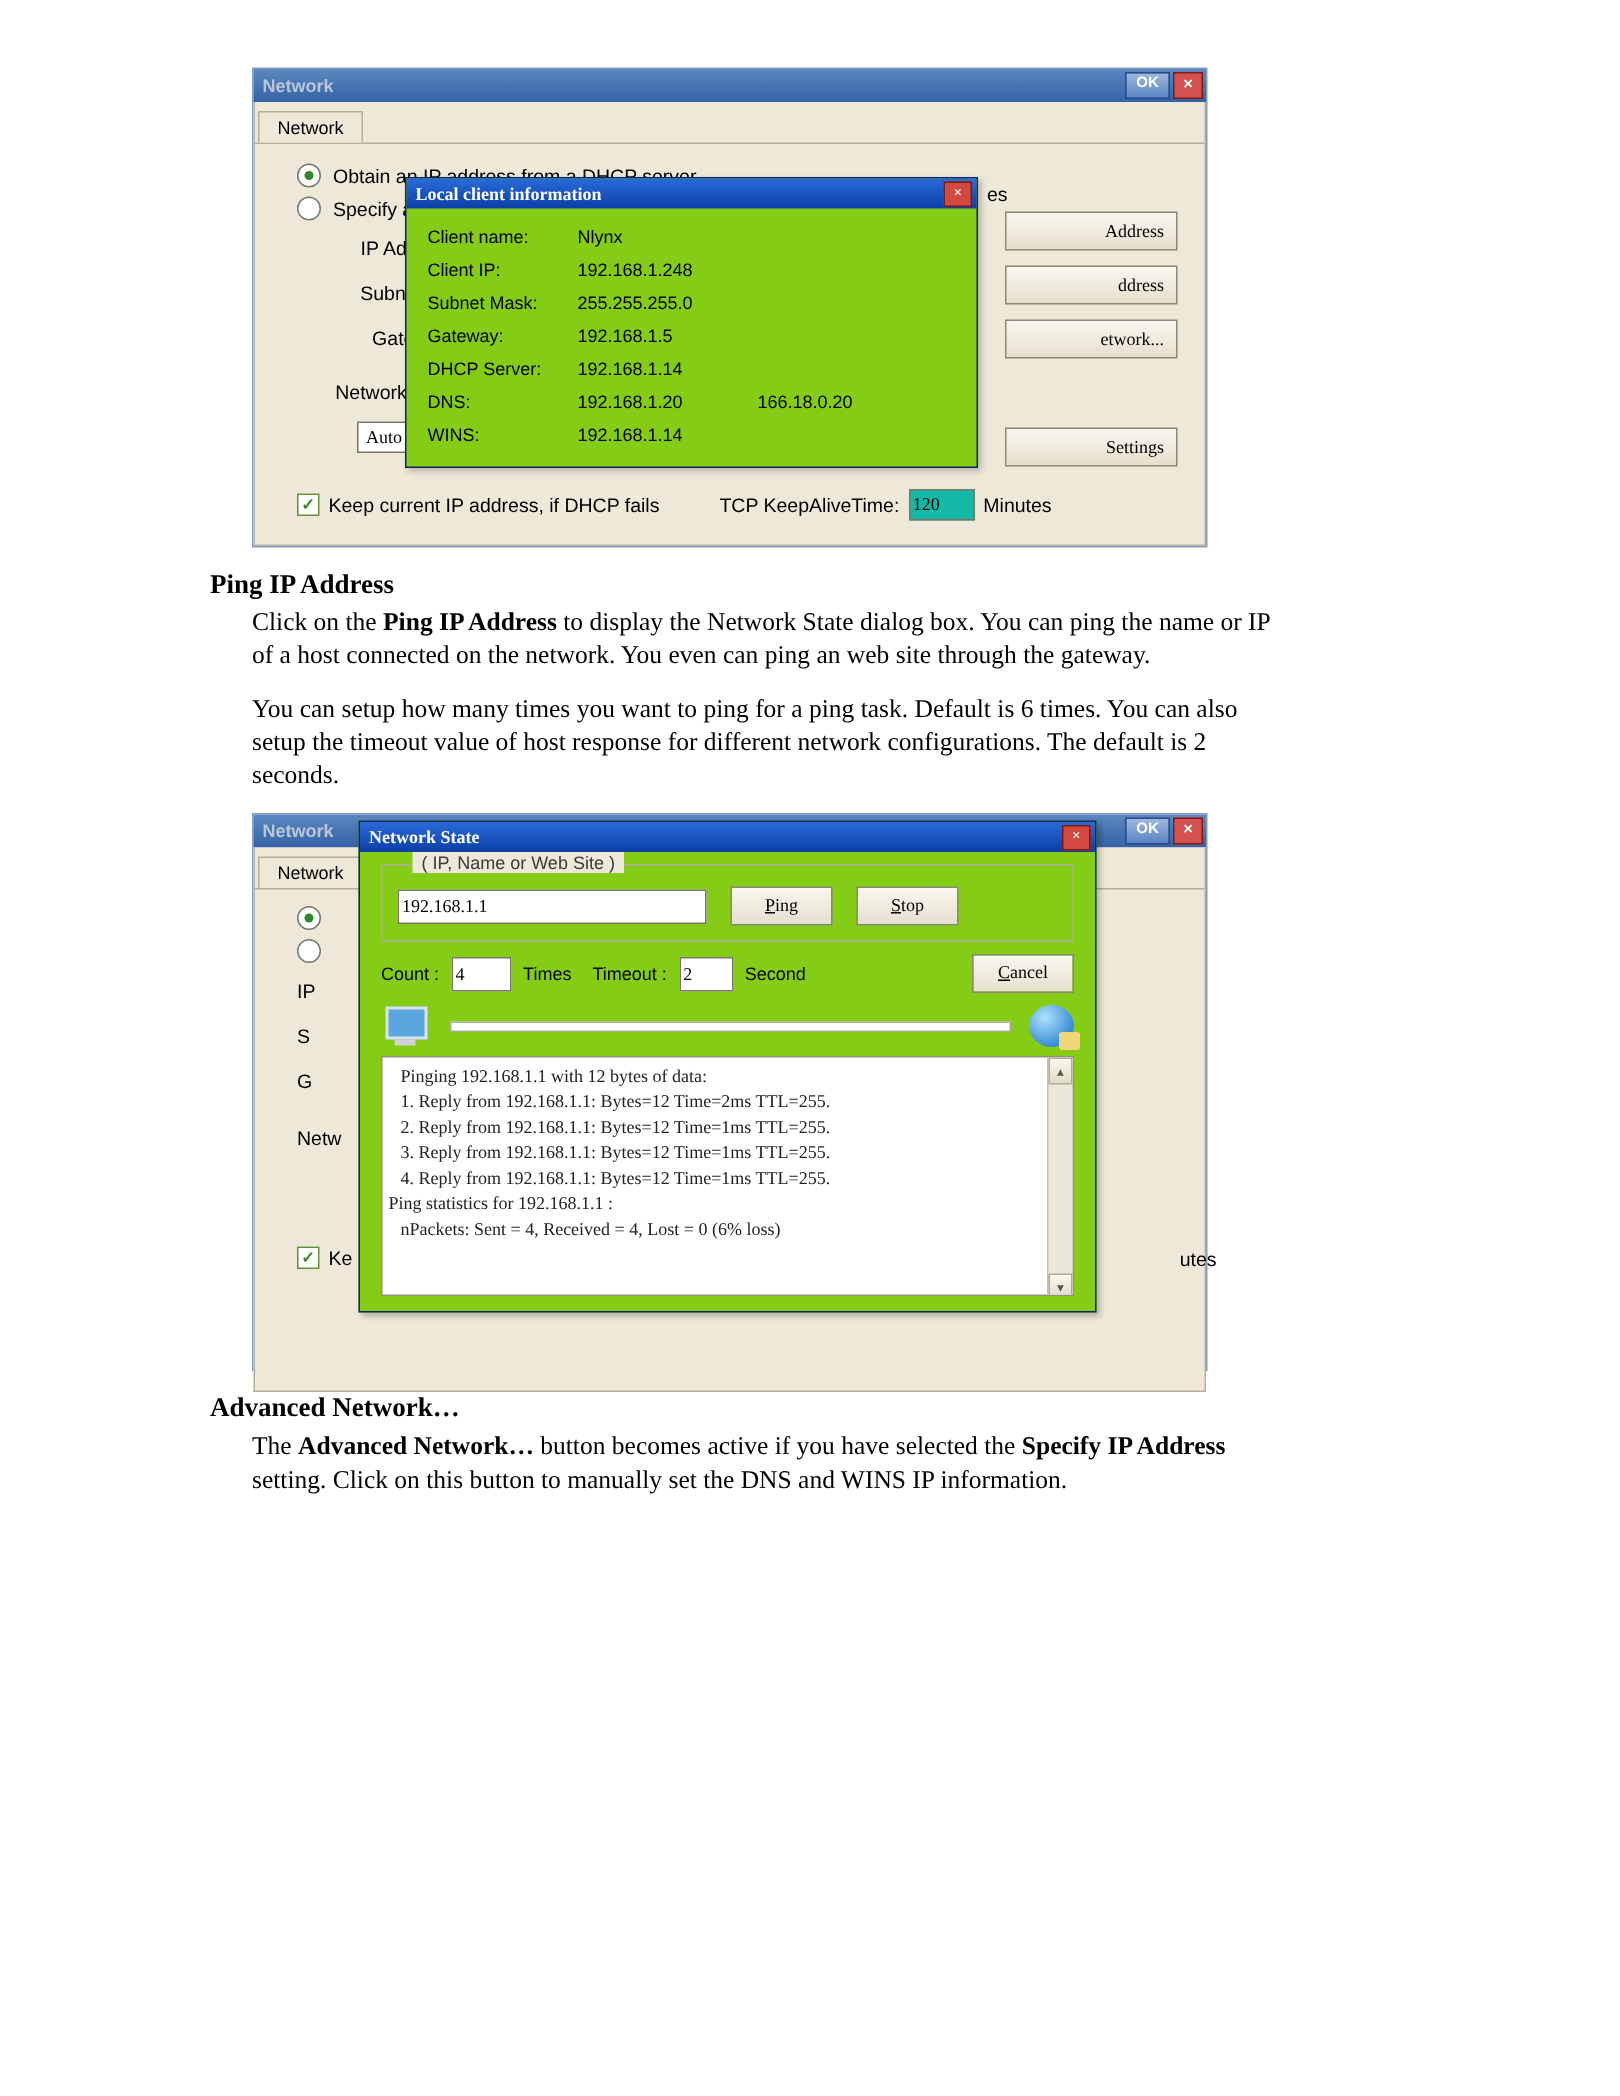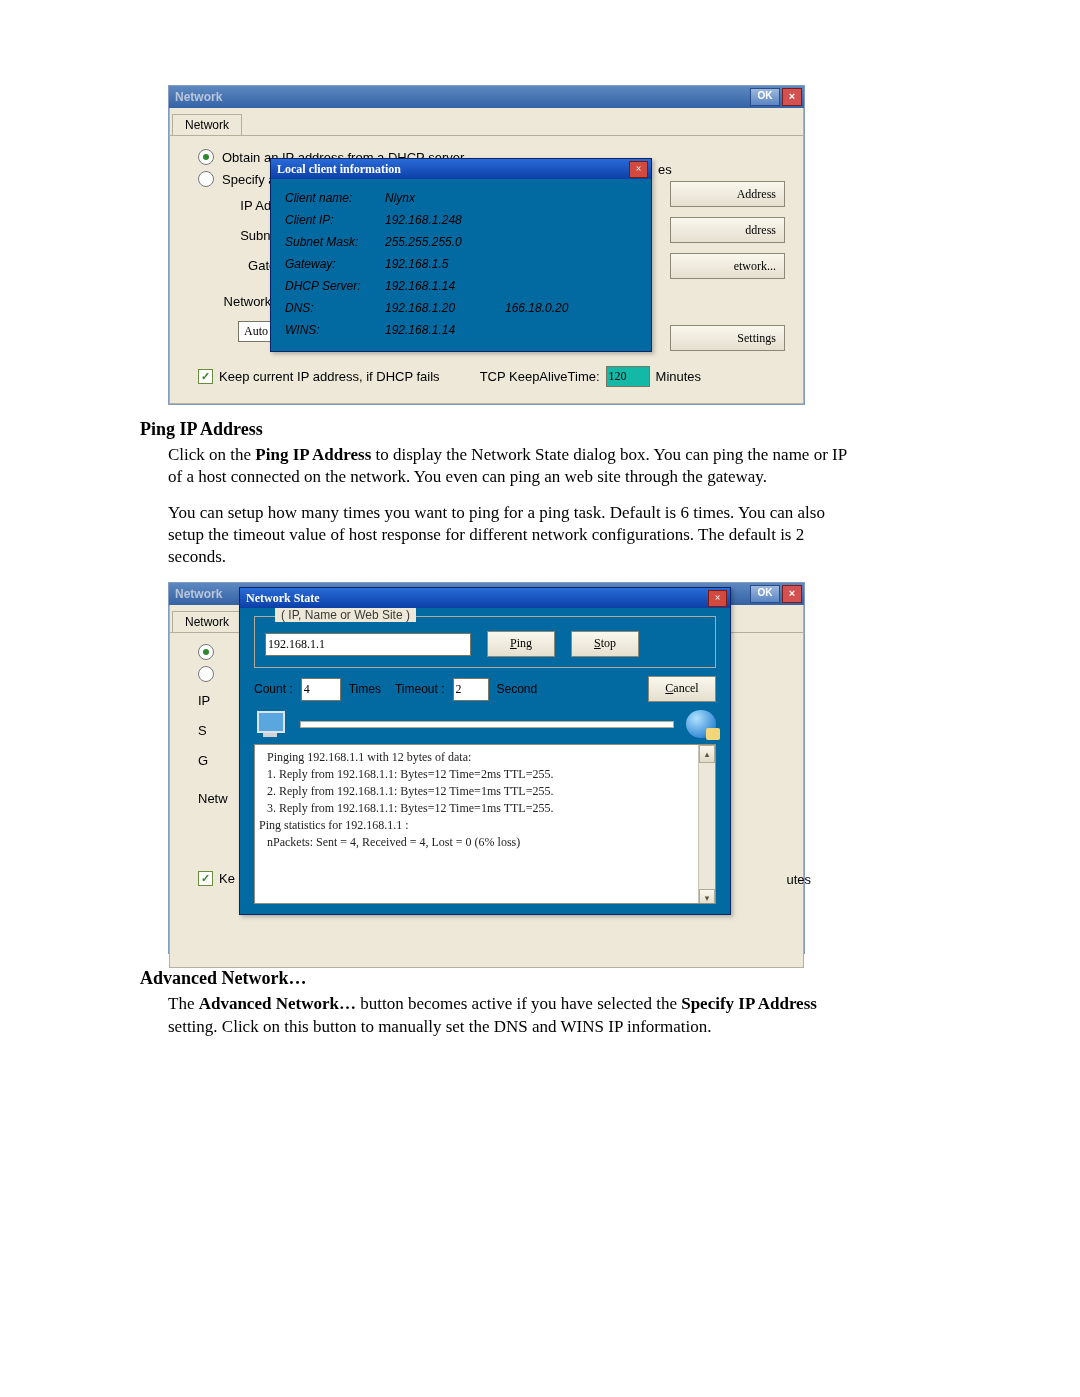--- a/index.html
+++ b/index.html
@@ -5,21 +5,21 @@
   body{
     margin:0;
     background:#fff;
     font-family:"Times New Roman",serif;
     font-size:17px;
     color:#000;
   }
   .page{
     width:1060px;
     box-sizing:border-box;
-    padding:85px 130px 85px 140px;
+    padding:45px 130px 85px 140px;
   }
   .screenshot{
     margin:0 0 12px 28px;
     width:635px;
     font-family:Tahoma,Arial,sans-serif;
     font-size:12px;
     color:#000;
     position:relative;
     border:1px solid #839cbf;
   }
@@ -114,36 +114,36 @@
     width:175px;
   }
   .combo .arrow{margin-left:auto;width:15px;height:100%;background:linear-gradient(#e9e4d4,#d6d0bd);border-left:1px solid #9a9684;display:flex;align-items:center;justify-content:center;font-size:9px;color:#4a4735;}
   .check{width:13px;height:13px;border:1px solid #688e3b;background:#fff;margin-right:6px;display:inline-flex;align-items:center;justify-content:center;color:#3a8a2c;font-weight:bold;font-size:11px;}
   .bottom-row{display:flex;align-items:center;padding:20px 18px 0 28px;font-size:13px;}
   .bottom-row .gap{width:40px;}
   .bottom-row input{width:38px;height:17px;border:1px solid #7a7664;background:#14b8a6;font:12px Tahoma;margin:0 6px;}
   
   .overlay{
     position:absolute;
-    background:#0369a1;
+    background:#84cc16;
     border:1px solid #0a246a;
     box-shadow:2px 2px 4px rgba(0,0,0,.25);
   }
   .overlay-title{
     background:linear-gradient(#2a6bd8,#0b3fa7);
     color:#fff;
     font:bold 12px/20px Tahoma;
     padding:0 3px 0 6px;
     display:flex;align-items:center;
     height:20px;
   }
   .overlay-title .spacer{flex:1;}
   .x-btn{width:17px;height:15px;background:#d24a3f;border:1px solid #7c1a12;color:#fff;font:bold 10px/13px Tahoma;text-align:center;}
   .info-grid{padding:8px 16px 10px 14px;font-size:12px;}
-  .info-grid .r{display:flex;height:22px;align-items:center;font-style:italic;}
+  .info-grid .r{display:flex;height:22px;align-items:center;}
   .info-grid .k{width:100px;}
   .info-grid .v{width:120px;}
   .info-grid .v2{width:100px;}
   
   h4{
     font:bold 18px "Times New Roman",serif;
     margin:14px 0 4px 0;
   }
   .bodytxt{
     font:17px/1.3 "Times New Roman",serif;
@@ -379,20 +379,21 @@
               </span>
             <span class="progress-track" data-name="progress-bar"></span>
             <span class="globe-ico" data-name="globe-icon"></span>
           </div>
 
           <div class="output" data-name="ping-output">
             <div data-name="output-line">Pinging 192.168.1.1 with 12 bytes of data:</div>
             <div data-name="output-line">1. Reply from 192.168.1.1:  Bytes=12  Time=2ms  TTL=255.</div>
             <div data-name="output-line">2. Reply from 192.168.1.1:  Bytes=12  Time=1ms  TTL=255.</div>
             <div data-name="output-line">3. Reply from 192.168.1.1:  Bytes=12  Time=1ms  TTL=255.</div>
+            <div data-name="output-line">4. Reply from 192.168.1.1:  Bytes=12  Time=1ms  TTL=255.</div>
             <div data-name="output-line" style="margin-left:-8px">Ping statistics for 192.168.1.1 :</div>
             <div data-name="output-line">      nPackets: Sent = 4, Received = 4, Lost = 0 (6% loss)</div>
             <div class="scrollbar" data-name="scrollbar">
               <div class="sc-btn" data-name="scroll-up-icon">▴</div>
               <div class="sc-track"></div>
               <div class="sc-btn" data-name="scroll-down-icon">▾</div>
             </div>
           </div>
         </div>
       </div>

